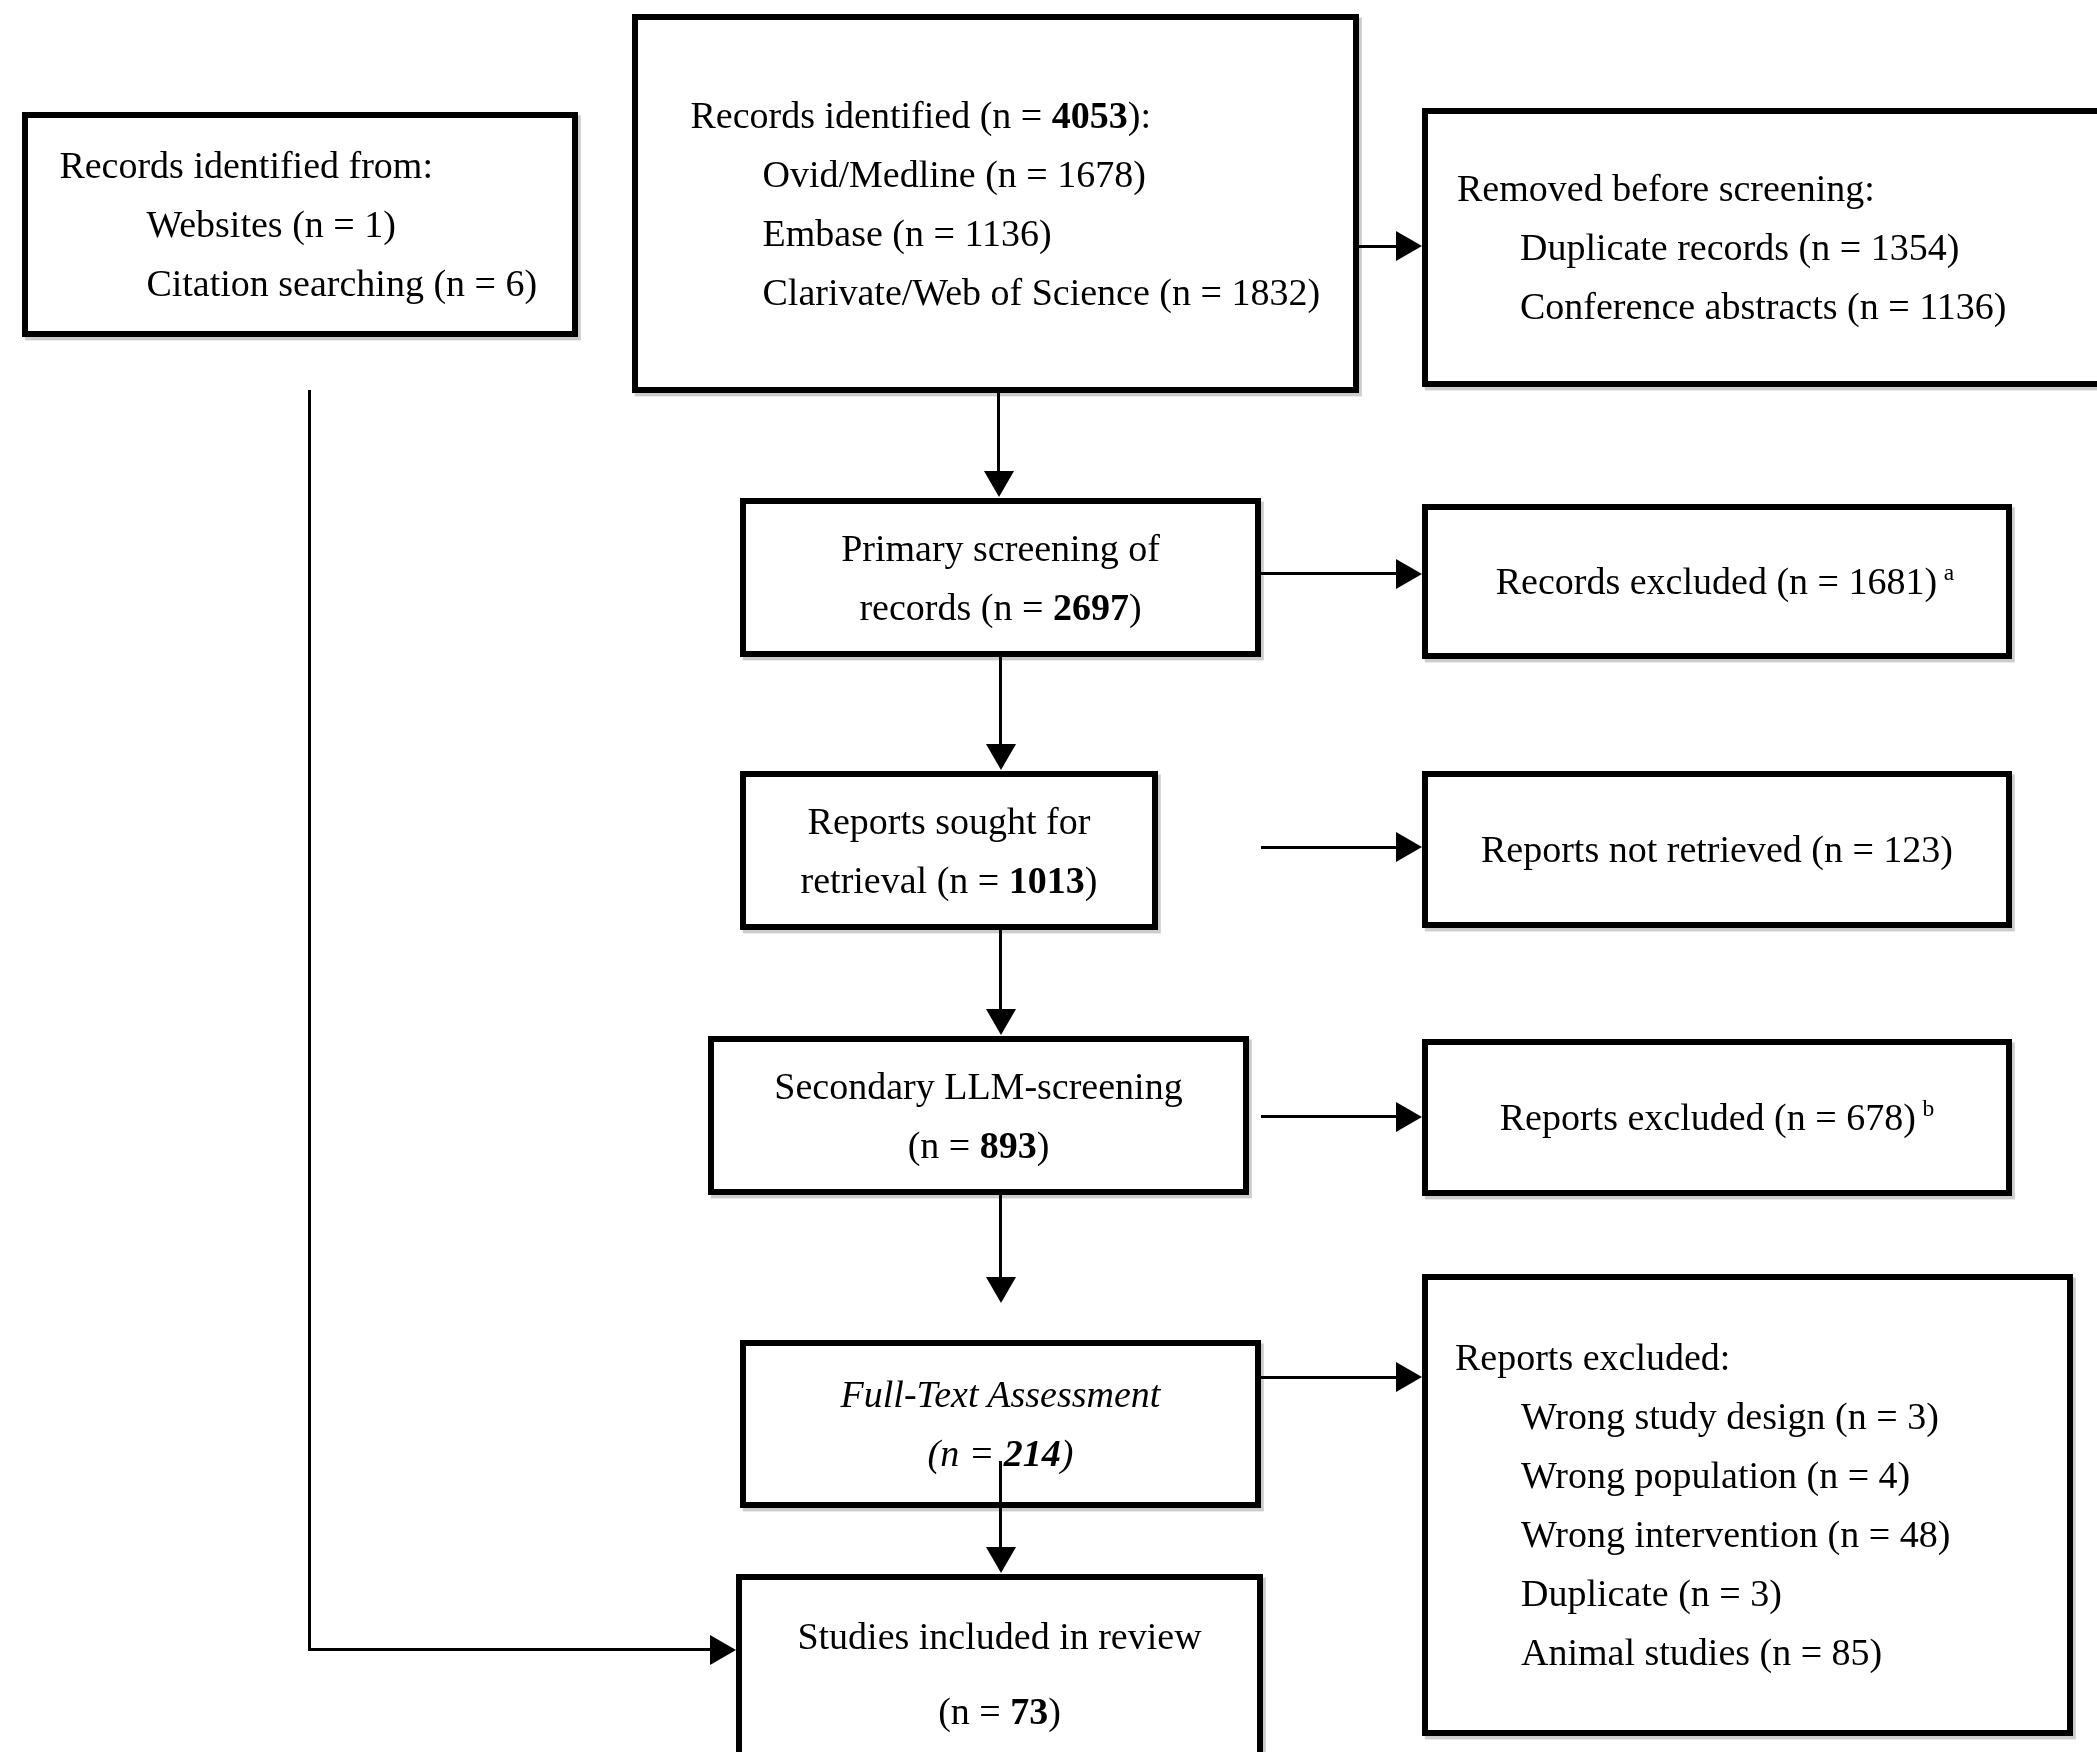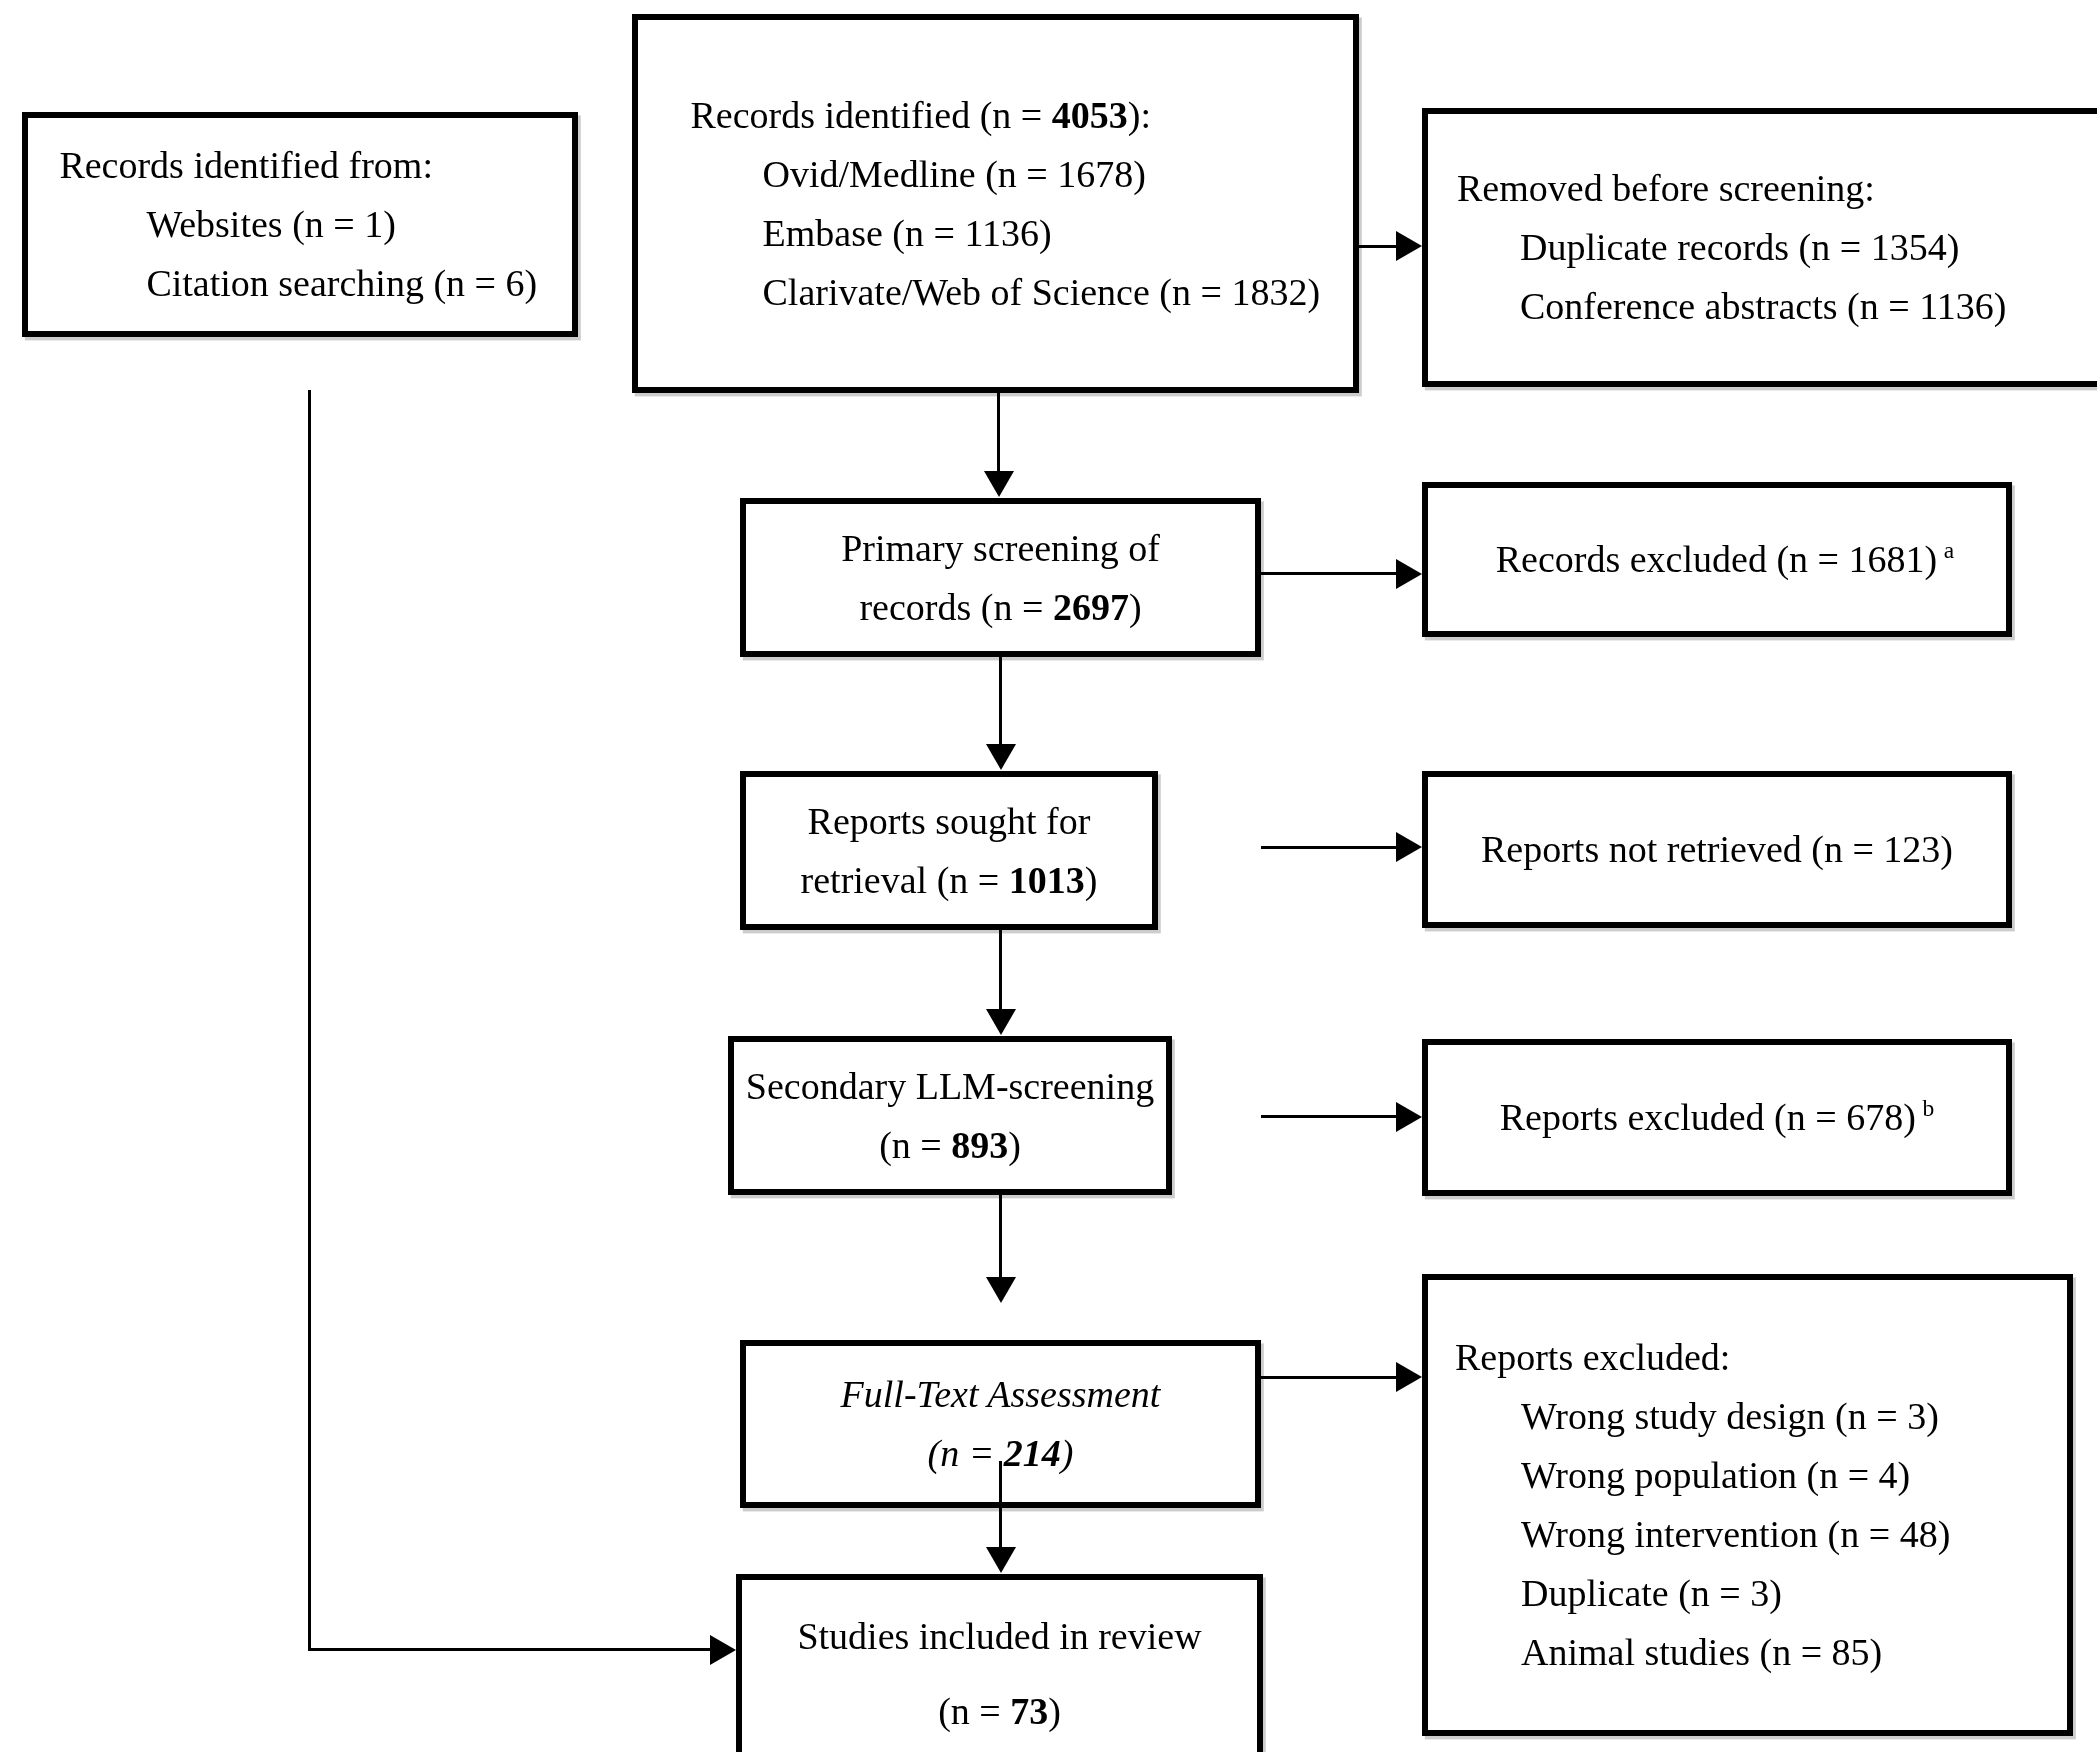--- a/index.html
+++ b/index.html
@@ -76,34 +76,34 @@
     <div class="line title">Removed before screening:</div>
     <div class="line item">Duplicate records (n = 1354)</div>
     <div class="line item">Conference abstracts (n = 1136)</div>
   </div>
 
   <div class="box center-text" style="left:740px; top:498px; width:521px; height:159px;">
     <div class="line">Primary screening of</div>
     <div class="line"><span>records (n = </span><b class="bold">2697</b><span>)</span></div>
   </div>
 
-  <div class="box single-line" style="left:1422px; top:482px; width:590px; height:155px;padding-left:16px;">
+  <div class="box single-line" style="left:1422px; top:504px; width:590px; height:155px;padding-left:16px;">
     <div class="line"><span>Records excluded (n = 1681)</span><span class="sup">a</span></div>
   </div>
 
   <div class="box center-text" style="left:740px; top:771px; width:418px; height:159px;">
     <div class="line">Reports sought for</div>
     <div class="line"><span>retrieval (n = </span><b class="bold">1013</b><span>)</span></div>
   </div>
 
   <div class="box single-line" style="left:1422px; top:771px; width:590px; height:157px;">
     <div class="line">Reports not retrieved (n = 123)</div>
   </div>
 
-  <div class="box center-text" style="left:728px; top:1036px; width:444px; height:159px;">
+  <div class="box center-text" style="left:708px; top:1036px; width:541px; height:159px;">
     <div class="line">Secondary LLM-screening</div>
     <div class="line"><span>(n = </span><b class="bold">893</b><span>)</span></div>
   </div>
 
   <div class="box single-line" style="left:1422px; top:1039px; width:590px; height:157px;">
     <div class="line"><span>Reports excluded (n = 678)</span><span class="sup">b</span></div>
   </div>
 
   <div class="box center-text" style="left:740px; top:1340px; width:521px; height:168px;font-style:italic;">
     <div class="line">Full-Text Assessment</div>

